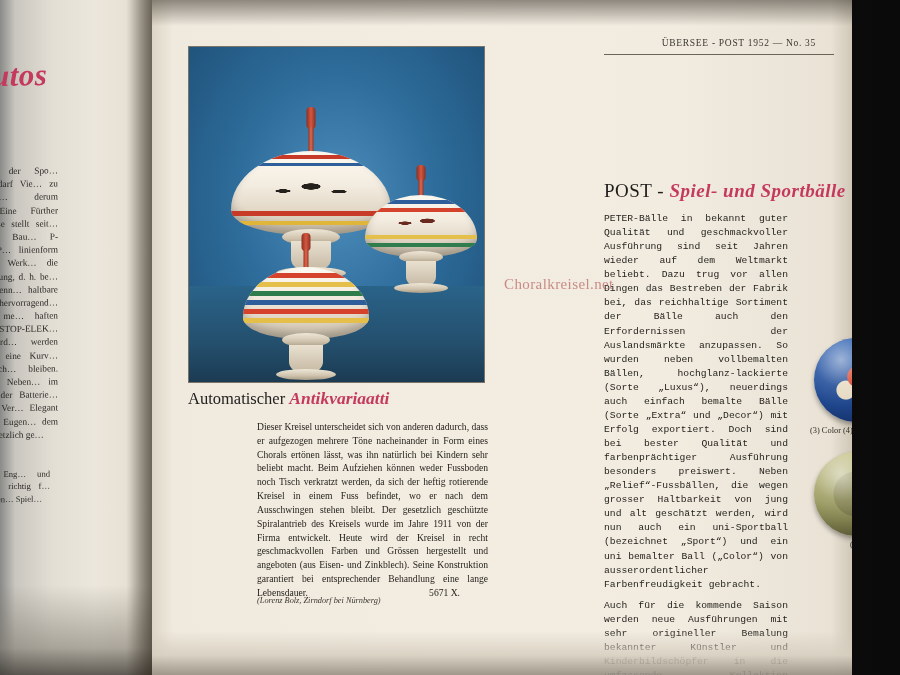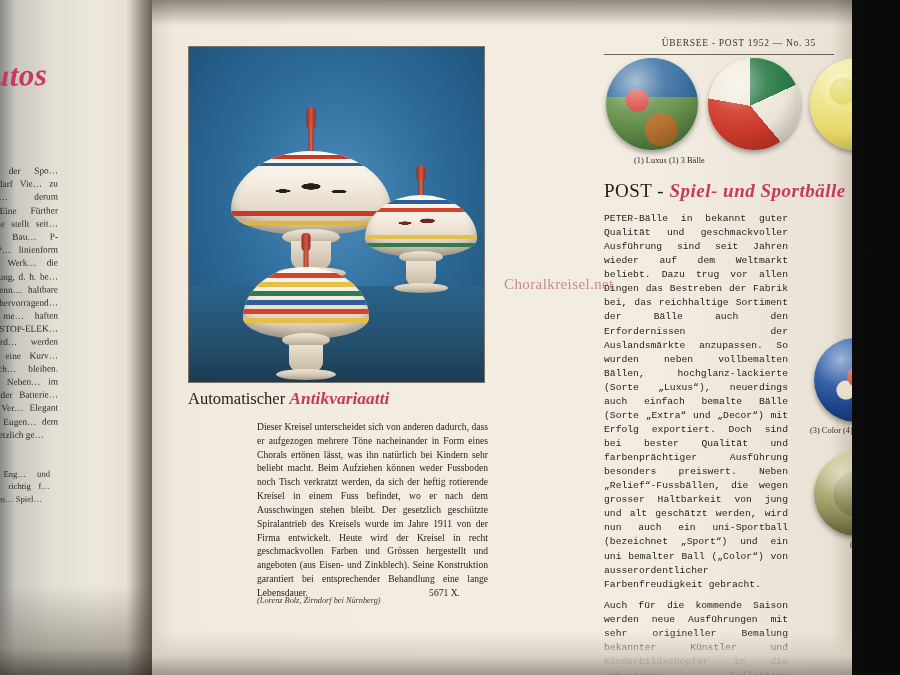--- a/index.html
+++ b/index.html
@@ -379,40 +379,20 @@
     <div class="caption">
       <span>Automatischer </span><span class="accent">Antikvariaatti</span>
     </div>
 
     <div class="left-body">
       <span>Dieser  Kreisel  unterscheidet  sich  von  anderen  dadurch, dass  er  aufgezogen  mehrere  Töne  nacheinander  in  Form eines  Chorals  ertönen  lässt,  was  ihn  natürlich  bei  Kindern sehr  beliebt  macht.  Beim  Aufziehen  können  weder  Fussboden  noch  Tisch  verkratzt  werden,  da  sich  der  heftig rotierende  Kreisel  in  einem  Fuss  befindet,  wo  er  nach  dem Ausschwingen  stehen  bleibt.  Der  gesetzlich  geschützte Spiralantrieb  des  Kreisels  wurde  im  Jahre  1911  von  der Firma  entwickelt.  Heute  wird  der  Kreisel  in  recht  geschmackvollen  Farben  und  Grössen  hergestellt  und  angeboten  (aus  Eisen-  und  Zinkblech).  Seine  Konstruktion garantiert  bei  entsprechender  Behandlung  eine  lange  Lebensdauer.</span>
       <div class="artnum-left">5671 X.</div>
     </div>
     <div class="left-credit">(Lorenz Bolz, Zirndorf bei Nürnberg)</div>
 
-    <div class="balls-row">
-      <div class="ball" style="left:2px; top:0; width:92px; height:92px;
-           background:
-             radial-gradient(circle at 60% 78%, #b8732f 0 16px, transparent 17px),
-             radial-gradient(circle at 34% 46%, #d8413a 0 11px, transparent 12px),
-             linear-gradient(180deg,#3f76ab 0%, #3a6f9f 42%, #6f9a53 43%, #54803f 100%);"></div>
-
-      <div class="ball" style="left:104px; top:0; width:92px; height:92px;
-           background:
-             conic-gradient(from 210deg at 46% 52%, #cf3a2a 0deg 70deg, #f0eadb 70deg 150deg, #2b7a46 150deg 215deg, #f0eadb 215deg 290deg, #cf3a2a 290deg 360deg);"></div>
-
-      <div class="ball" style="left:206px; top:0; width:92px; height:92px;
-           background:
-             radial-gradient(circle at 62% 62%, #cf4330 0 10px, transparent 11px),
-             radial-gradient(circle at 36% 36%, #d8d23f 0 13px, transparent 14px),
-             radial-gradient(circle at 68% 30%, #3a7d46 0 9px, transparent 10px),
-             linear-gradient(180deg,#f4ea9a,#e8d761);"></div>
-
-      <div class="fig-cap" style="left:30px; top:98px;">(1)     Luxus  (1)    3 Bälle</div>
-    </div>
 
     <div class="section-head">
       <span>POST - </span><span class="sh-accent">Spiel- und Sportbälle</span>
     </div>
 
     <div class="right-body">
       <p>PETER-Bälle in bekannt guter Qualität und geschmackvoller Ausführung sind seit Jahren wieder auf dem Weltmarkt beliebt. Dazu trug vor allen Dingen das Bestreben der Fabrik bei, das reichhaltige Sortiment der Bälle auch den Erfordernissen der Auslandsmärkte anzupassen. So wurden neben vollbemalten Bällen, hochglanz-lackierte (Sorte „Luxus“), neuerdings auch einfach bemalte Bälle (Sorte „Extra“ und „Decor“) mit Erfolg exportiert. Doch sind bei bester Qualität und farbenprächtiger Ausführung besonders preiswert. Neben „Relief“-Fussbällen, die wegen grosser Haltbarkeit von jung und alt geschätzt werden, wird nun auch ein uni-Sportball (bezeichnet „Sport“) und ein uni bemalter Ball („Color“) von ausserordentlicher Farbenfreudigkeit gebracht.</p>
       <p>Auch für die kommende Saison werden neue Ausführungen mit sehr origineller Bemalung bekannter Künstler und Kinderbildschöpfer in die umfassende Kollektion aufgenommen.</p>
       <div class="artnum-right">5668 X.</div>
       <div class="right-credit">(Hessische Gummiwaren-Fabrik Fritz Peter A. G., Klein-Auheim/Main)</div>

